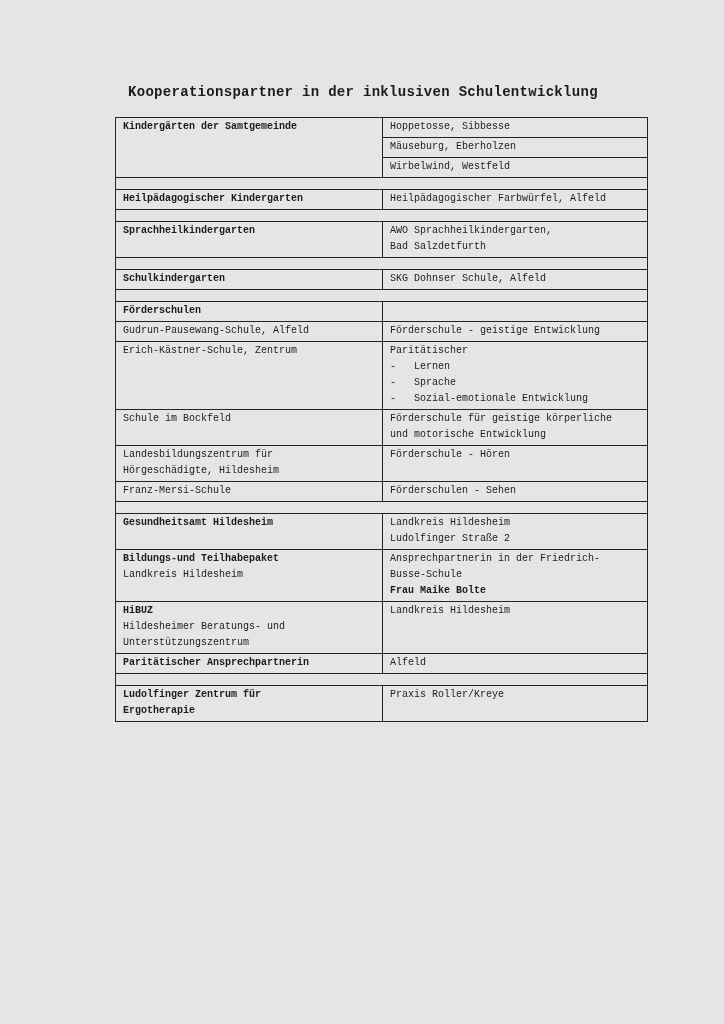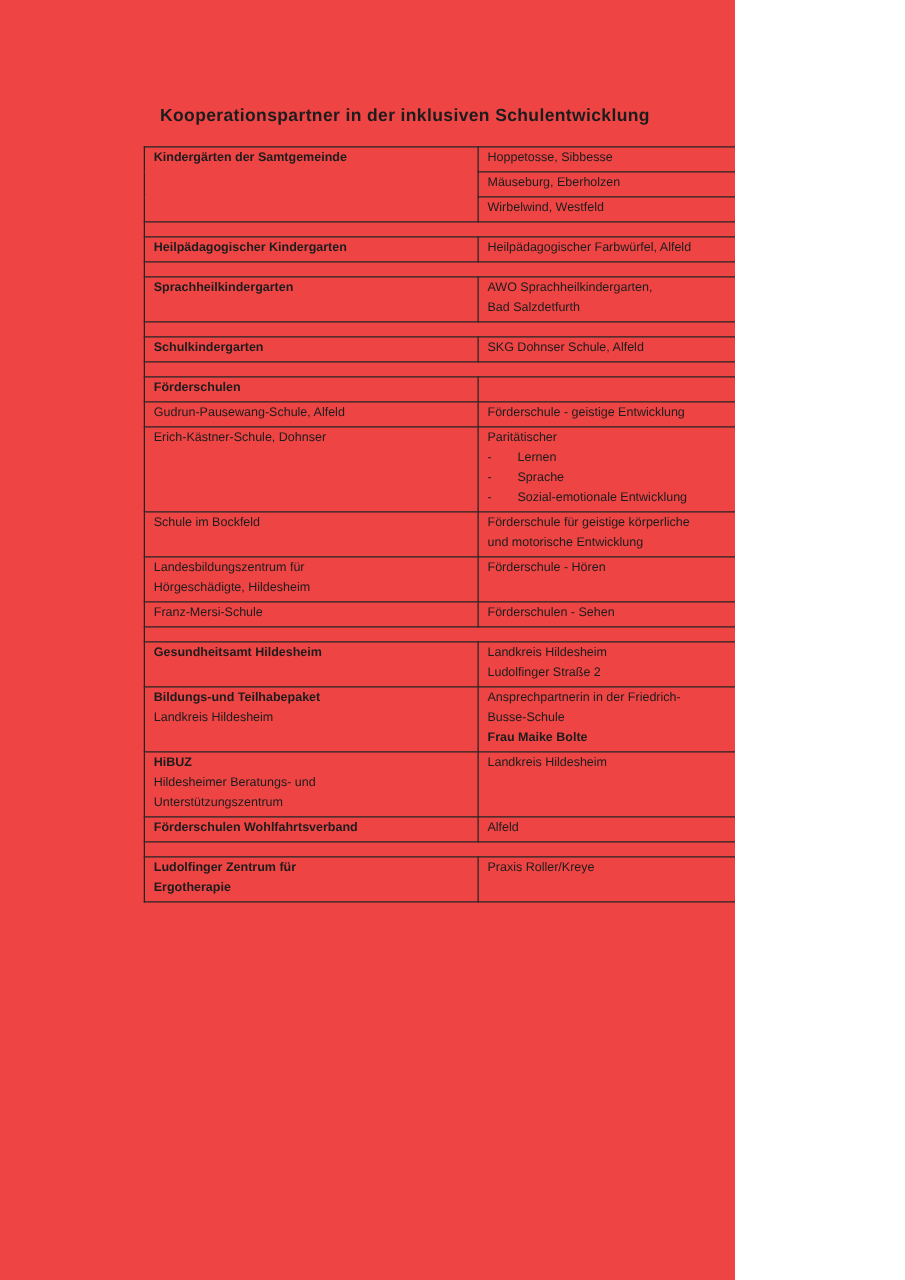--- a/index.html
+++ b/index.html
@@ -1,22 +1,22 @@
 <!DOCTYPE html>
 <html><head>
 <meta charset="utf-8">
 <style>
   html, body { margin: 0; padding: 0; background: #ffffff; }
   .page {
     position: relative;
-    width: 588px;
+    width: 724px;
     height: 1024px;
-    background: #ef4444;
+    background: #e5e5e5;
     overflow: hidden;
-    font-family: Liberation Sans, sans-serif;
+    font-family: Liberation Mono, monospace;
     color: #1c1c1c;
   }
   .doc-title {
     position: absolute;
     left: 128px;
     top: 84px;
     margin: 0;
     font-size: 14px;
     font-weight: 700;
     letter-spacing: 0.3px;
@@ -123,21 +123,21 @@
         <tr>
           <td>
             <div class="line">Gudrun-Pausewang-Schule, Alfeld</div>
           </td>
           <td>
             <div class="line">Förderschule - geistige Entwicklung</div>
           </td>
         </tr>
         <tr>
           <td>
-            <div class="line">Erich-Kästner-Schule, Dohnser</div>
+            <div class="line">Erich-Kästner-Schule, Zentrum</div>
           </td>
           <td>
             <div class="line">Paritätischer</div>
             <div class="line bullet">
               <span class="dash">-</span>
               <span>Lernen</span>
             </div>
             <div class="line bullet">
               <span class="dash">-</span>
               <span>Sprache</span>
@@ -202,21 +202,21 @@
             <div class="line b">HiBUZ</div>
             <div class="line">Hildesheimer Beratungs- und</div>
             <div class="line">Unterstützungszentrum</div>
           </td>
           <td>
             <div class="line">Landkreis Hildesheim</div>
           </td>
         </tr>
         <tr>
           <td>
-            <div class="line b">Förderschulen Wohlfahrtsverband</div>
+            <div class="line b">Paritätischer Ansprechpartnerin</div>
           </td>
           <td>
             <div class="line">Alfeld</div>
           </td>
         </tr>
         <tr class="spacer">
           <td colspan="2"></td>
         </tr>
         <tr>
           <td>

